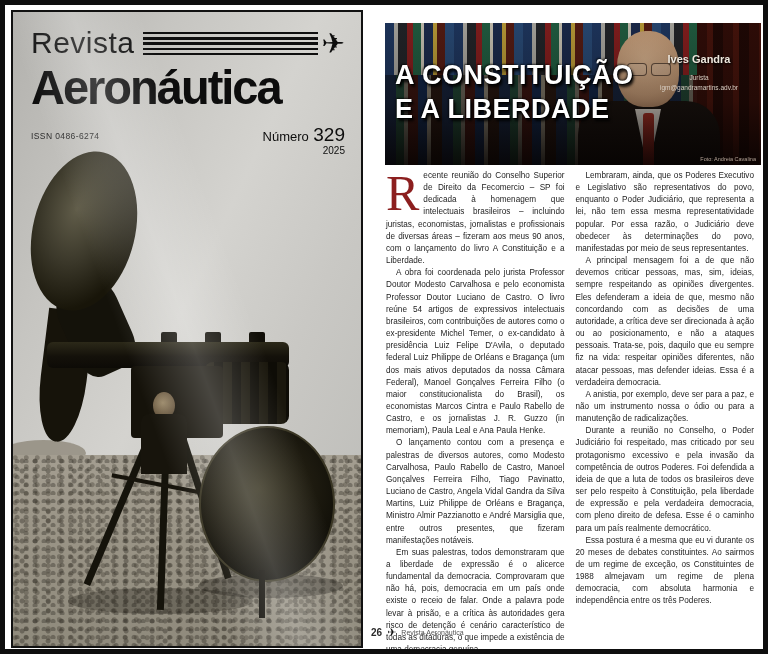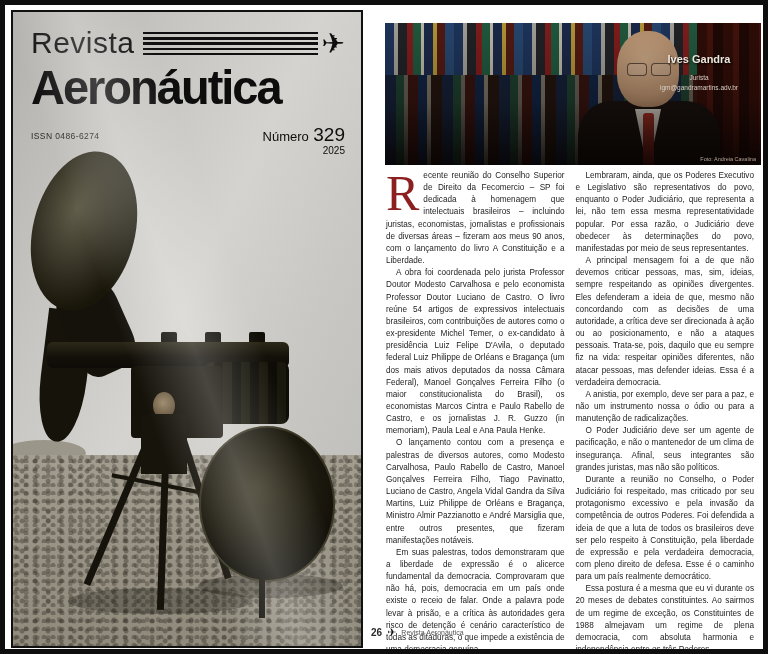--- a/index.html
+++ b/index.html
@@ -174,41 +174,44 @@
         <div class="man-suit"></div>
         <div class="man-shirt"></div>
         <div class="man-tie"></div>
         <div class="man-head"></div>
         <div class="man-glasses">
             <span></span>
             <span></span>
           </div>
       </div>
       <div class="header-vignette"></div>
+      <div class="headline">
+        <div>A CONSTITUIÇÃO</div>
+        <div>E A LIBERDADE</div>
+      </div>
       <div class="byline">
         <div class="byline-name">Ives Gandra</div>
         <div class="byline-role">Jurista</div>
         <div class="byline-email">igm@gandramartins.adv.br</div>
       </div>
       <div class="photo-credit">Foto: Andreia Cavalina</div>
     </div>
 
     <div class="columns">
       <div class="col">
         <p class="nofirst"><span class="dropcap">R</span><span>ecente reunião do Conselho Superior de Direito da Fecomercio – SP foi dedicada à homenagem que intelectuais brasileiros – incluindo juristas, economistas, jornalistas e profissionais de diversas áreas – fizeram aos meus 90 anos, com o lançamento do livro A Constituição e a Liberdade.</span></p>
         <p>A obra foi coordenada pelo jurista Professor Doutor Modesto Carvalhosa e pelo economista Professor Doutor Luciano de Castro. O livro reúne 54 artigos de expressivos intelectuais brasileiros, com contribuições de autores como o ex-presidente Michel Temer, o ex-candidato à presidência Luiz Felipe D'Avila, o deputado federal Luiz Philippe de Orléans e Bragança (um dos mais ativos deputados da nossa Câmara Federal), Manoel Gonçalves Ferreira Filho (o maior constitucionalista do Brasil), os economistas Marcos Cintra e Paulo Rabello de Castro, e os jornalistas J. R. Guzzo (in memoriam), Paula Leal e Ana Paula Henke.</p>
         <p>O lançamento contou com a presença e palestras de diversos autores, como Modesto Carvalhosa, Paulo Rabello de Castro, Manoel Gonçalves Ferreira Filho, Tiago Pavinatto, Luciano de Castro, Angela Vidal Gandra da Silva Martins, Luiz Philippe de Orléans e Bragança, Ministro Almir Pazzianotto e André Marsiglia que, entre outros presentes, que fizeram manifestações notáveis.</p>
         <p>Em suas palestras, todos demonstraram que a liberdade de expressão é o alicerce fundamental da democracia. Comprovaram que não há, pois, democracia em um país onde existe o receio de falar. Onde a palavra pode levar à prisão, e a crítica às autoridades gera risco de detenção é cenário característico de todas as ditaduras, o que impede a existência de uma democracia genuína.</p>
 
       </div>
       <div class="col">
         <p>Lembraram, ainda, que os Poderes Executivo e Legislativo são representativos do povo, enquanto o Poder Judiciário, que representa a lei, não tem essa mesma representatividade popular. Por essa razão, o Judiciário deve obedecer às determinações do povo, manifestadas por meio de seus representantes.</p>
         <p>A principal mensagem foi a de que não devemos criticar pessoas, mas, sim, ideias, sempre respeitando as opiniões divergentes. Eles defenderam a ideia de que, mesmo não concordando com as decisões de uma autoridade, a crítica deve ser direcionada à ação ou ao posicionamento, e não a ataques pessoais. Trata-se, pois, daquilo que eu sempre fiz na vida: respeitar opiniões diferentes, não atacar pessoas, mas defender ideias. Essa é a verdadeira democracia.</p>
         <p>A anistia, por exemplo, deve ser para a paz, e não um instrumento nossa o ódio ou para a manutenção de radicalizações.</p>
-        <p>O Poder Judiciário deve ser um agente de pacificação, e não o mantenedor de um clima de insegurança. Afinal, seus integrantes são grandes juristas, mas não são políticos.</p>
         <p>Durante a reunião no Conselho, o Poder Judiciário foi respeitado, mas criticado por seu protagonismo excessivo e pela invasão da competência de outros Poderes. Foi defendida a ideia de que a luta de todos os brasileiros deve ser pelo respeito à Constituição, pela liberdade de expressão e pela verdadeira democracia, com pleno direito de defesa. Esse é o caminho para um país realmente democrático.</p>
         <p>Essa postura é a mesma que eu vi durante os 20 meses de debates constituintes. Ao sairmos de um regime de exceção, os Constituintes de 1988 almejavam um regime de plena democracia, com absoluta harmonia e independência entre os três Poderes.</p>
 
       </div>
     </div>
 
     <div class="footer">
       <span class="footer-page">26</span>
       <span class="footer-plane">✈</span>
       <span class="footer-mag">Revista Aeronáutica</span>

